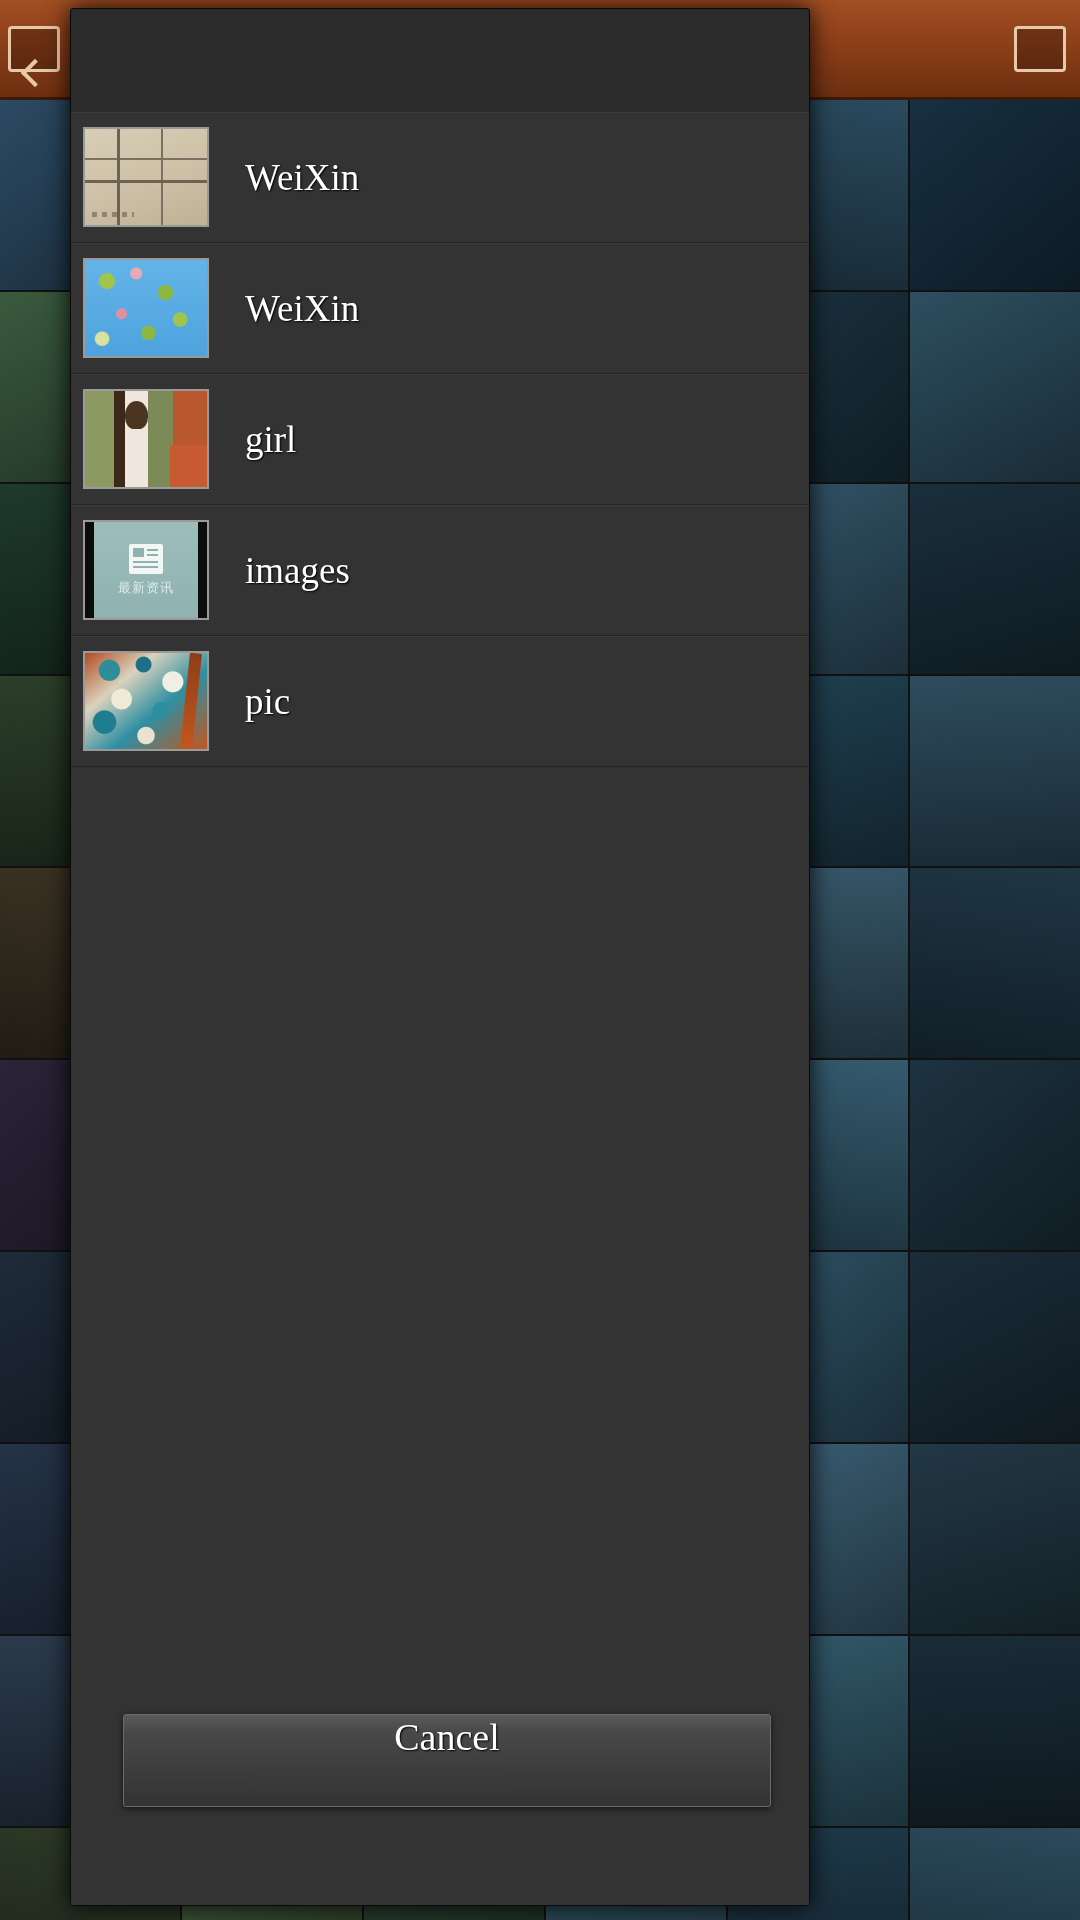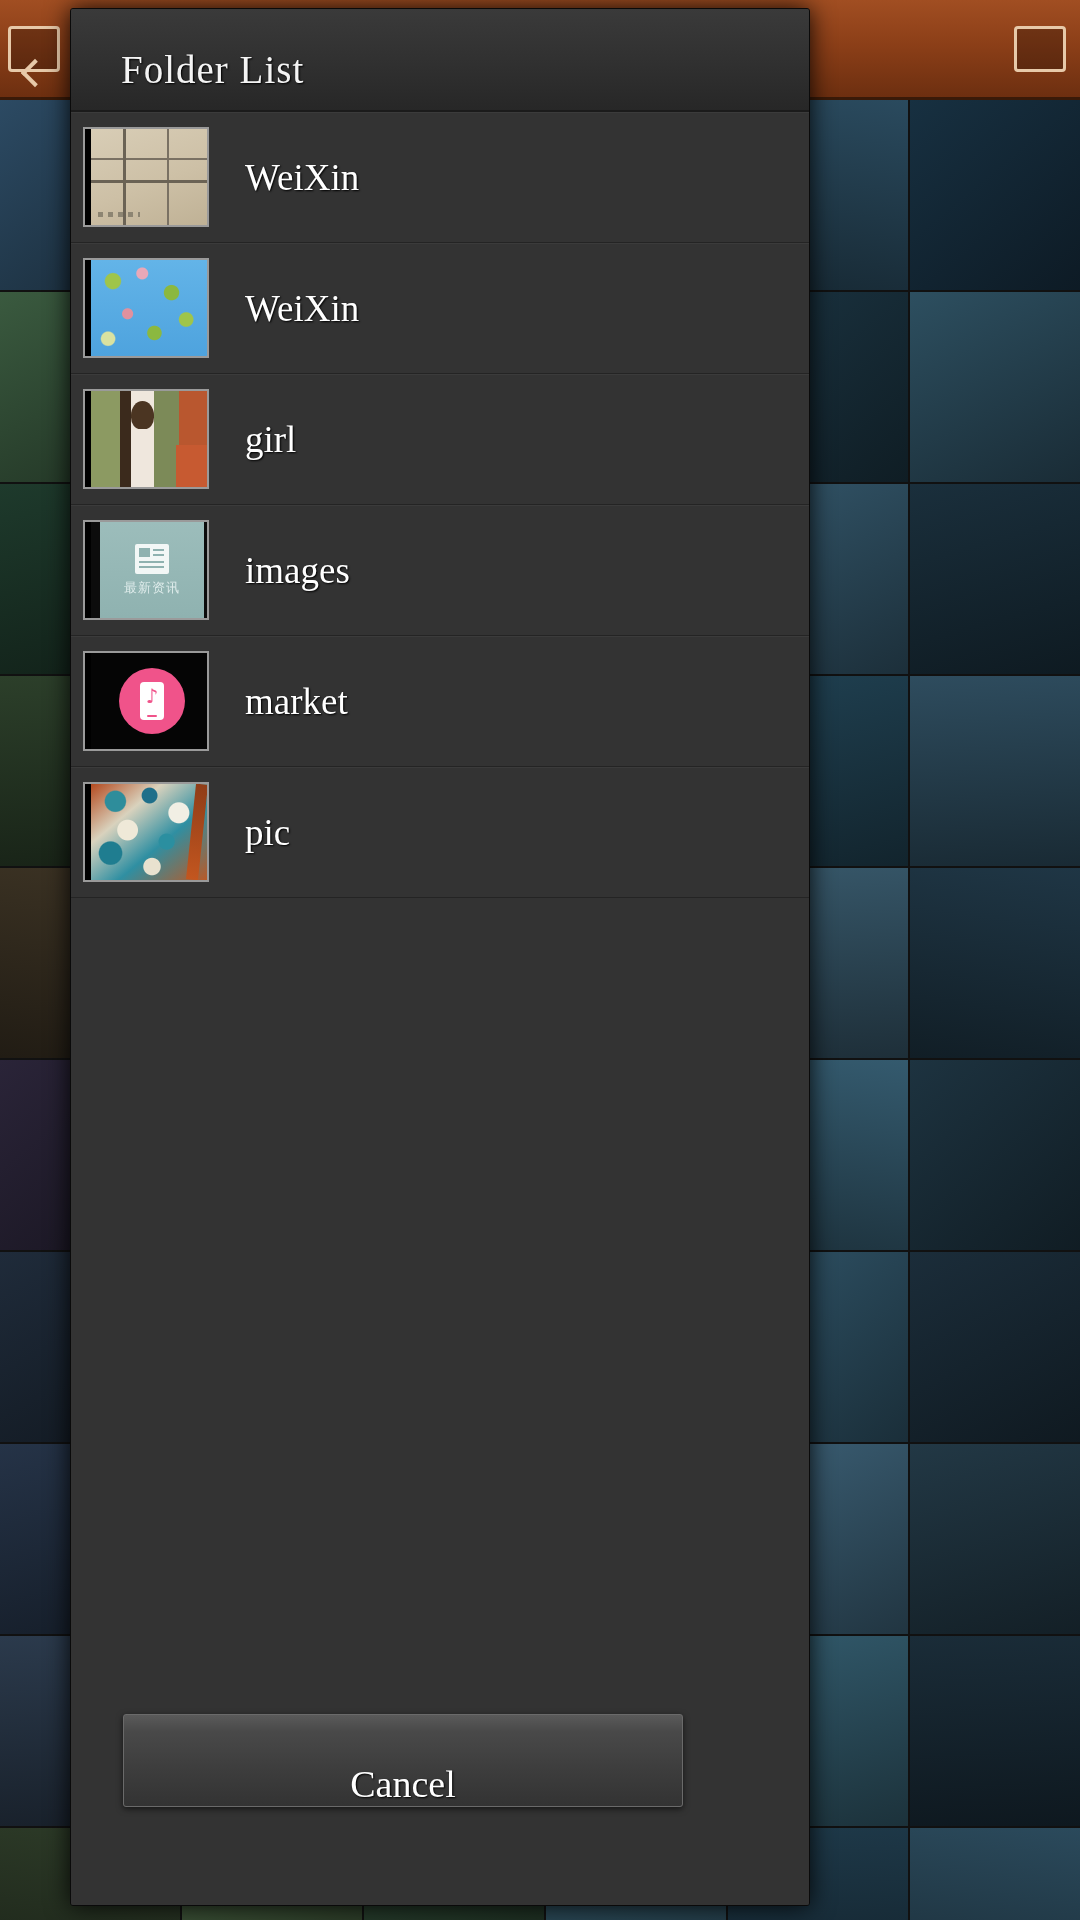--- a/index.html
+++ b/index.html
@@ -81,21 +81,21 @@
   }
   .thumb-wrap {
     width:126px; height:100px;
     margin-left:12px;
     border:2px solid #9a9a9a;
     background:#000;
     overflow:hidden;
     position:relative;
     flex:0 0 auto;
   }
-  .thumb { width:100%; height:100%; position:relative;margin-left:6px; }
+  .thumb { width:100%; height:100%; position:relative; }
   .row-label {
     margin-left:36px;
     color:#ffffff;
     font-size:37px;
     text-shadow:1px 1px 2px #000;
     white-space:nowrap;
   }
 
   
   .th-camera {
@@ -252,25 +252,25 @@
   .th-pic::after{
     content:""; position:absolute; right:8%; top:0; width:10%; height:100%;
     background:linear-gradient(180deg,#8f3d18,#c3561f);
     transform:rotate(6deg);
   }
 
   
   #cancel-bar {
     position:absolute;
     left:52px; bottom:98px;
-    width:560px; height:93px;
+    width:648px; height:93px;
     background:linear-gradient(180deg,#5a5a5a 0%, #494949 18%, #3d3d3d 60%, #333333 100%);
     border:1px solid #6a6a6a;
     border-radius:3px;
-    display:flex; align-items:flex-end; justify-content:center;
+    display:flex; align-items:flex-start; justify-content:center;
     box-shadow:0 2px 6px rgba(0,0,0,.6);
   }
   #cancel-label {
     color:#ffffff; font-size:38px;
     text-shadow:1px 1px 2px #000;
   }
 </style>
 </head>
 <body>
 
@@ -340,23 +340,20 @@
       <div class="cell" style="background: linear-gradient(140deg, rgb(64, 87, 58), rgb(35, 48, 32));"></div>
       <div class="cell" style="background: linear-gradient(152deg, rgb(42, 66, 48), rgb(23, 36, 26));"></div>
       <div class="cell" style="background: linear-gradient(164deg, rgb(49, 84, 100), rgb(27, 46, 55));"></div>
       <div class="cell" style="background: linear-gradient(176deg, rgb(30, 57, 73), rgb(17, 31, 40));"></div>
       <div class="cell" style="background: linear-gradient(188deg, rgb(43, 74, 92), rgb(24, 41, 51));"></div>
     </div>
 </div>
 
 <div id="dialog">
 
-  <div id="dialog-header">
-    <div id="dialog-title">Folder List</div>
-  </div>
 
   <div id="folder-list">
       <div class="row">
         <div class="thumb-wrap">
           <div class="thumb th-camera"></div>
         </div>
         <div class="row-label">WeiXin</div>
       </div>
       <div class="row">
         <div class="thumb-wrap">
@@ -380,30 +377,20 @@
               <i></i>
               <i></i>
             </div>
             <div class="news-text">最新资讯</div>
           </div>
         </div>
         <div class="row-label">images</div>
       </div>
       <div class="row">
         <div class="thumb-wrap">
-          <div class="thumb th-market">
-            <div class="market-circle">
-              <div class="phone-icon"></div>
-            </div>
-          </div>
-        </div>
-        <div class="row-label">market</div>
-      </div>
-      <div class="row">
-        <div class="thumb-wrap">
           <div class="thumb th-pic"></div>
         </div>
         <div class="row-label">pic</div>
       </div>
     </div>
 
   <div id="cancel-bar">
     <span id="cancel-label">Cancel</span>
   </div>
 

